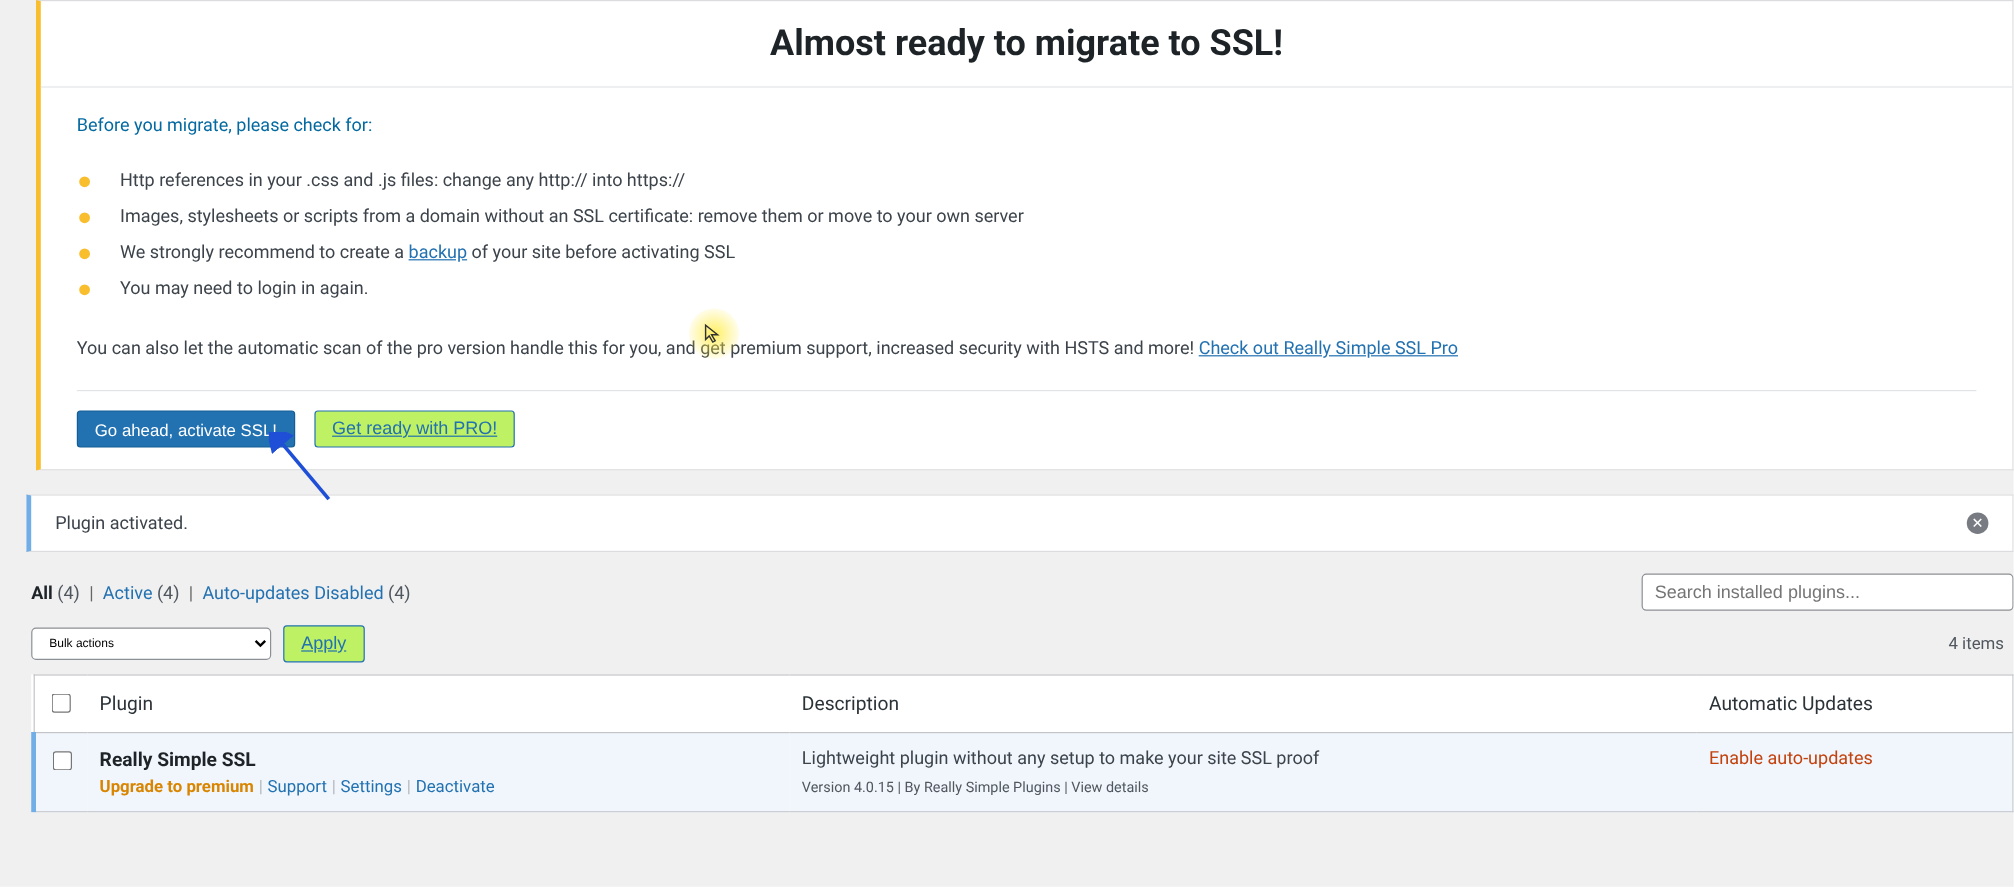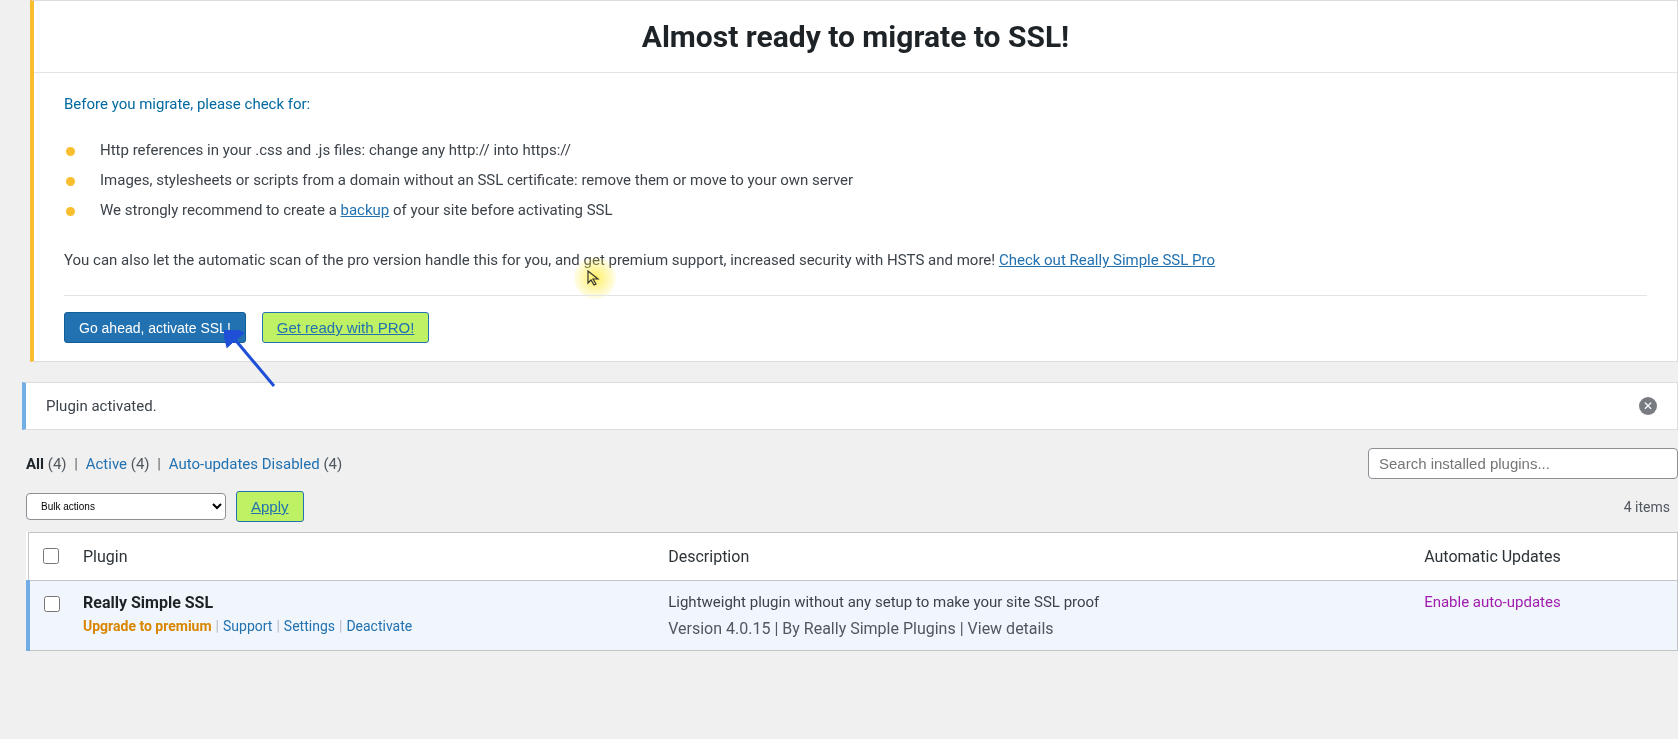--- a/index.html
+++ b/index.html
@@ -158,41 +158,42 @@
   }
   table.plugins thead th.cb { width:36px; text-align:center;}
   table.plugins td { padding: 12px 10px; vertical-align: top; font-size:15px;}
   tr.plugin-row { background:#f0f6fc; border-left: 4px solid #72aee6;}
   td.cb { width:36px; text-align:center;}
   .plugin-name { font-weight:700; color:#1d2327; font-size:16px;}
   .row-actions { margin-top:6px; font-size:14px;}
   .row-actions .upgrade { color:#d98500; font-weight:700; cursor:pointer;}
   .row-actions a { color:#2271b1; text-decoration:none; cursor:pointer;}
   .row-actions .asep { color:#b4b9be; padding:0 4px;}
-  .desc-meta { color:#50575e; margin-top:8px; font-size:16px;}
-  .auto-link { color:#a21caf; text-decoration:none; cursor:pointer;}
+  .desc-meta { color:#50575e; margin-top:8px; font-size:12px;}
+  .auto-link { color:#c2410c; text-decoration:none; cursor:pointer;}
   input[type=checkbox]{ width:16px;height:16px; cursor:pointer;}
   .notice-body-wrap { position: relative; }
 </style>
 </head>
 <body>
 
 <div class="notice-panel">
   <div class="notice-header">
     <h1>Almost ready to migrate to SSL!</h1>
   </div>
   <div class="notice-body-wrap">
     <div class="notice-body">
       <p class="intro">Before you migrate, please check for:</p>
       <ul class="check-list">
         <li>Http references in your .css and .js files: change any http:// into https://</li>
         <li>Images, stylesheets or scripts from a domain without an SSL certificate: remove them or move to your own server</li>
         <li>
           <span>We strongly recommend to create a </span><a class="link">backup</a><span> of your site before activating SSL</span>
         </li>
+        <li>You may need to login in again.</li>
       </ul>
       <p class="pro-line">
         <span>You can also let the automatic scan of the pro version handle this for you, and get premium support, increased security with HSTS and more! </span><a class="link">Check out Really Simple SSL Pro</a>
       </p>
     </div>
     <div class="cursor-highlight" style="left:540px; top:184px;">
       <svg width="18" height="18" viewBox="0 0 18 18" style="position:absolute;left:12px;top:12px;">
         <path d="M2 2 L2 14 L5 11 L8 16 L10 15 L7 10 L12 10 Z" fill="none" stroke="#333" stroke-width="1.2"></path>
       </svg>
     </div>

